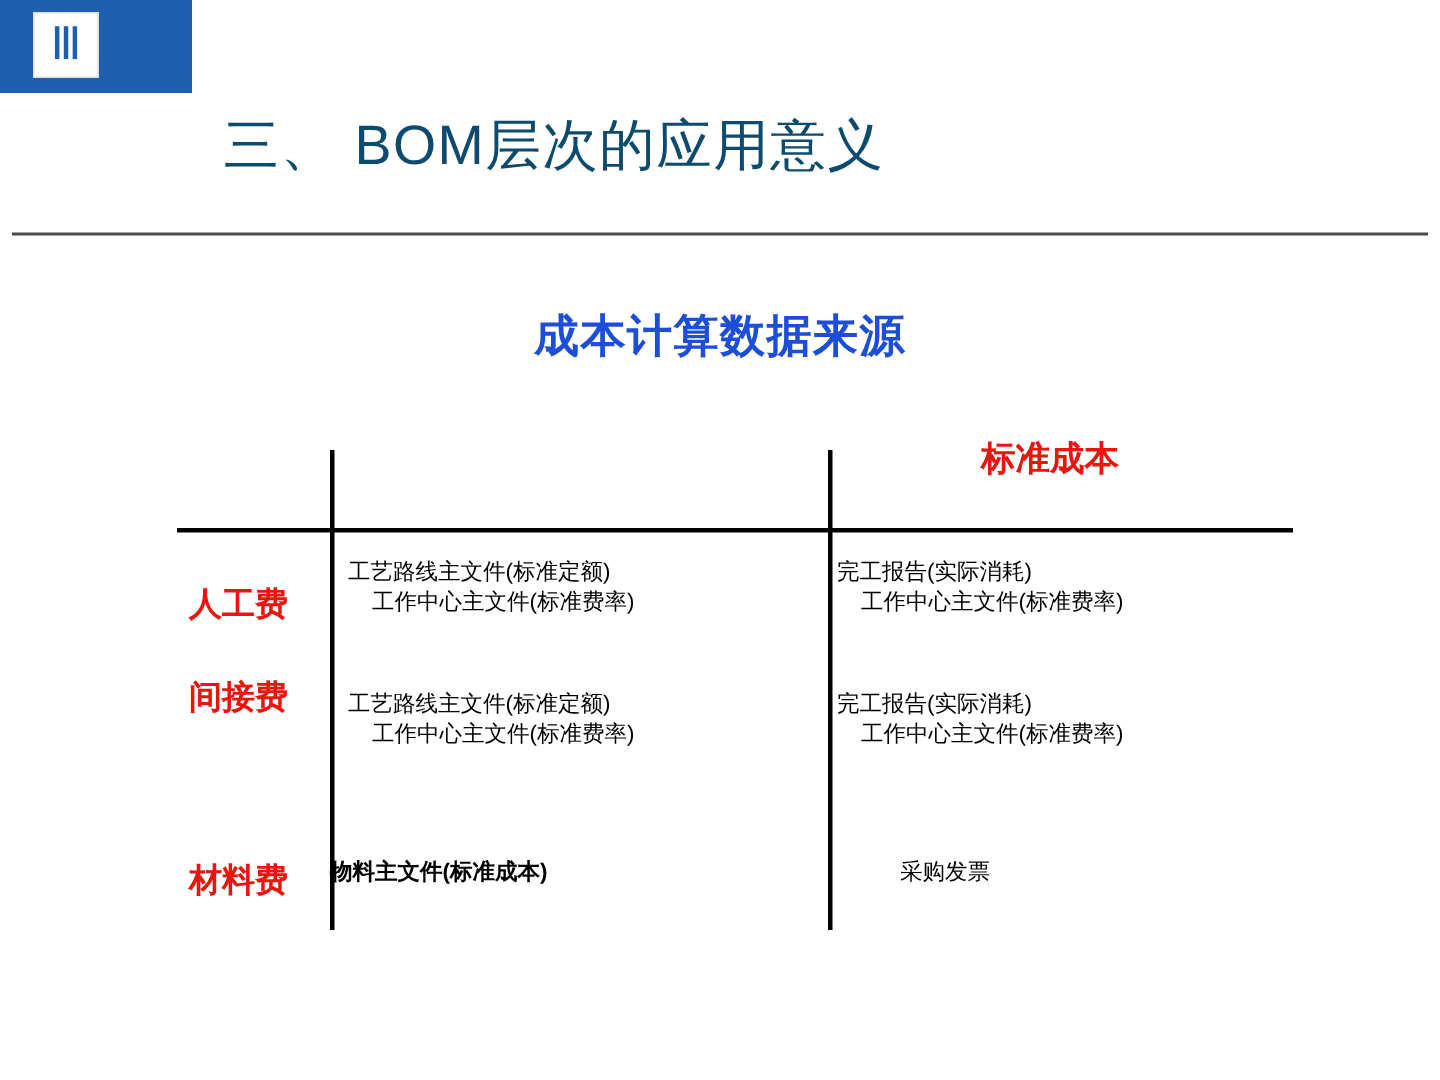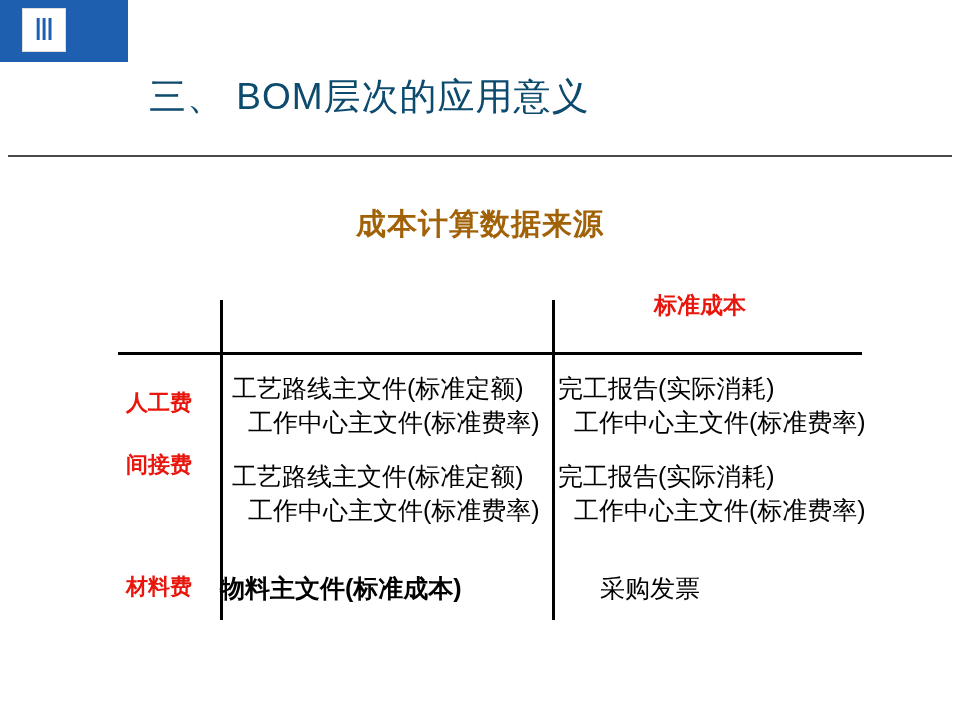--- a/index.html
+++ b/index.html
@@ -72,21 +72,21 @@
 
   
   .section-heading {
     position: absolute;
     top: 204px;
     left: 0;
     width: 960px;
     text-align: center;
     font-size: 30px;
     font-weight: bold;
-    color: #a16207;
+    color: #1d4ed8;
     letter-spacing: 1px;
   }
 
   
   .table-area {
     position: absolute;
     left: 100px;
     top: 290px;
     width: 780px;
     height: 330px;
@@ -127,21 +127,21 @@
     left: 0;
     width: 118px;
     text-align: center;
     font-size: 22px;
     font-weight: bold;
     color: #e8160c;
     white-space: nowrap;
   }
   .cell {
     position: absolute;
-    font-size: 25px;
+    font-size: 15px;
     color: #000000;
     line-height: 1.35;
     white-space: nowrap;
   }
   .cell .line2 { display: block; padding-left: 16px; }
 
   .cell.std { left: 132px; }
   .cell.act { left: 458px; }
 
   

